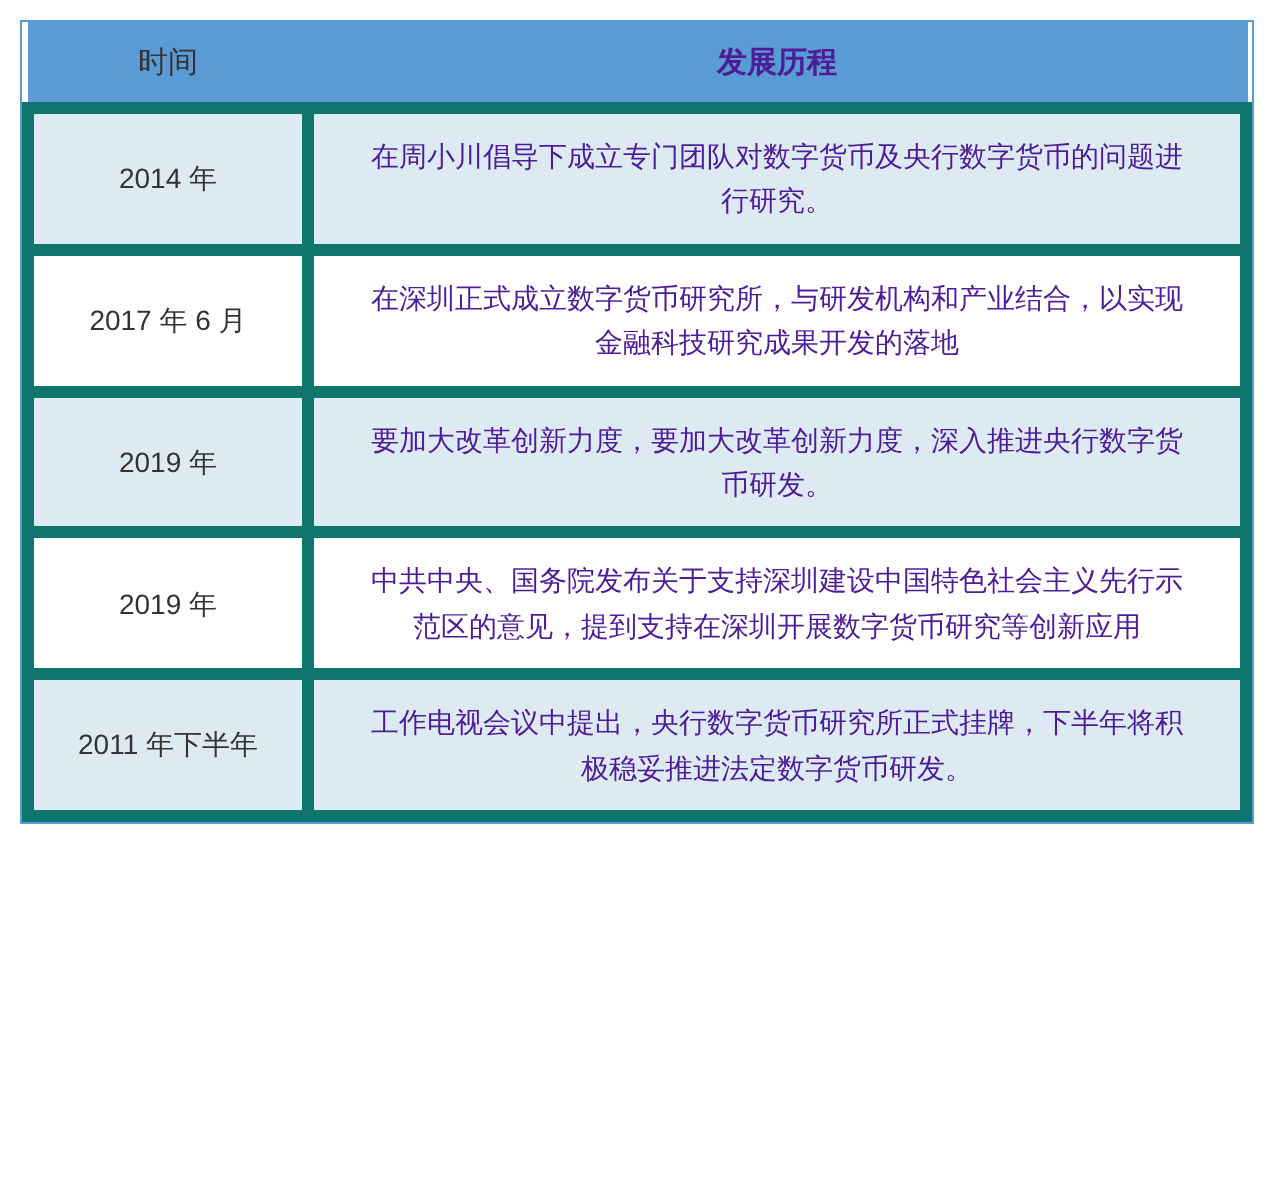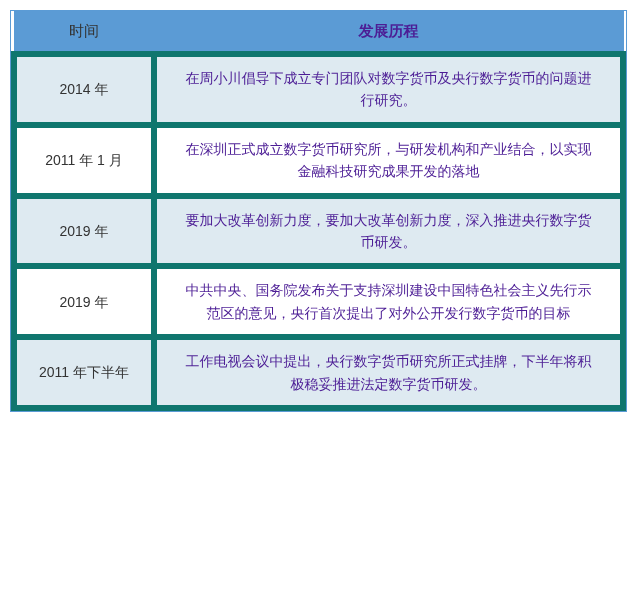--- a/index.html
+++ b/index.html
@@ -79,30 +79,30 @@
         <th class="col-time">时间</th>
         <th class="col-content">发展历程</th>
       </tr>
     </thead>
     <tbody id="table-body">
     <tr>
           <td class="col-time">2014 年</td>
           <td class="col-content">在周小川倡导下成立专门团队对数字货币及央行数字货币的问题进行研究。</td>
         </tr>
         <tr>
-          <td class="col-time">2011 年 1 月</td>
+          <td class="col-time">2017 年 6 月</td>
           <td class="col-content">在深圳正式成立数字货币研究所，与研发机构和产业结合，以实现金融科技研究成果开发的落地</td>
         </tr>
         <tr>
           <td class="col-time">2019 年</td>
           <td class="col-content">要加大改革创新力度，要加大改革创新力度，深入推进央行数字货币研发。</td>
         </tr>
         <tr>
           <td class="col-time">2019 年</td>
-          <td class="col-content">中共中央、国务院发布关于支持深圳建设中国特色社会主义先行示范区的意见，央行首次提出了对外公开发行数字货币的目标</td>
+          <td class="col-content">中共中央、国务院发布关于支持深圳建设中国特色社会主义先行示范区的意见，提到支持在深圳开展数字货币研究等创新应用</td>
         </tr>
         <tr>
           <td class="col-time">2011 年下半年</td>
           <td class="col-content">工作电视会议中提出，央行数字货币研究所正式挂牌，下半年将积极稳妥推进法定数字货币研发。</td>
         </tr>
       </tbody>
   </table>
 </div>
 
 </body></html>

